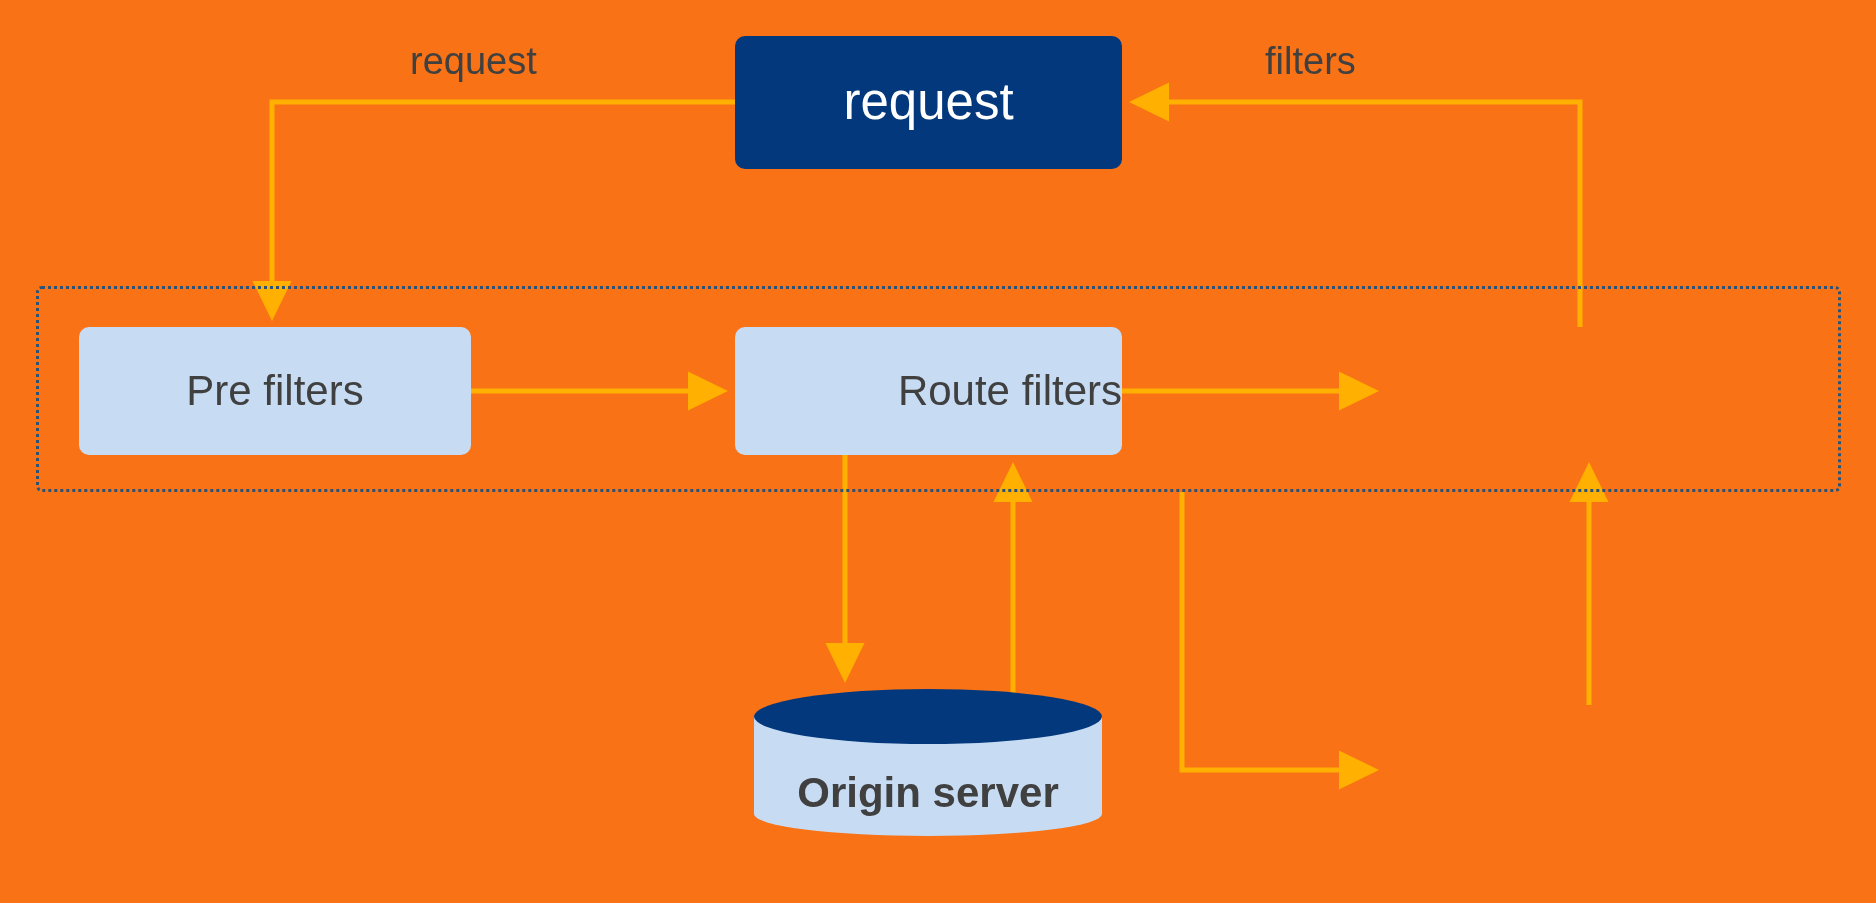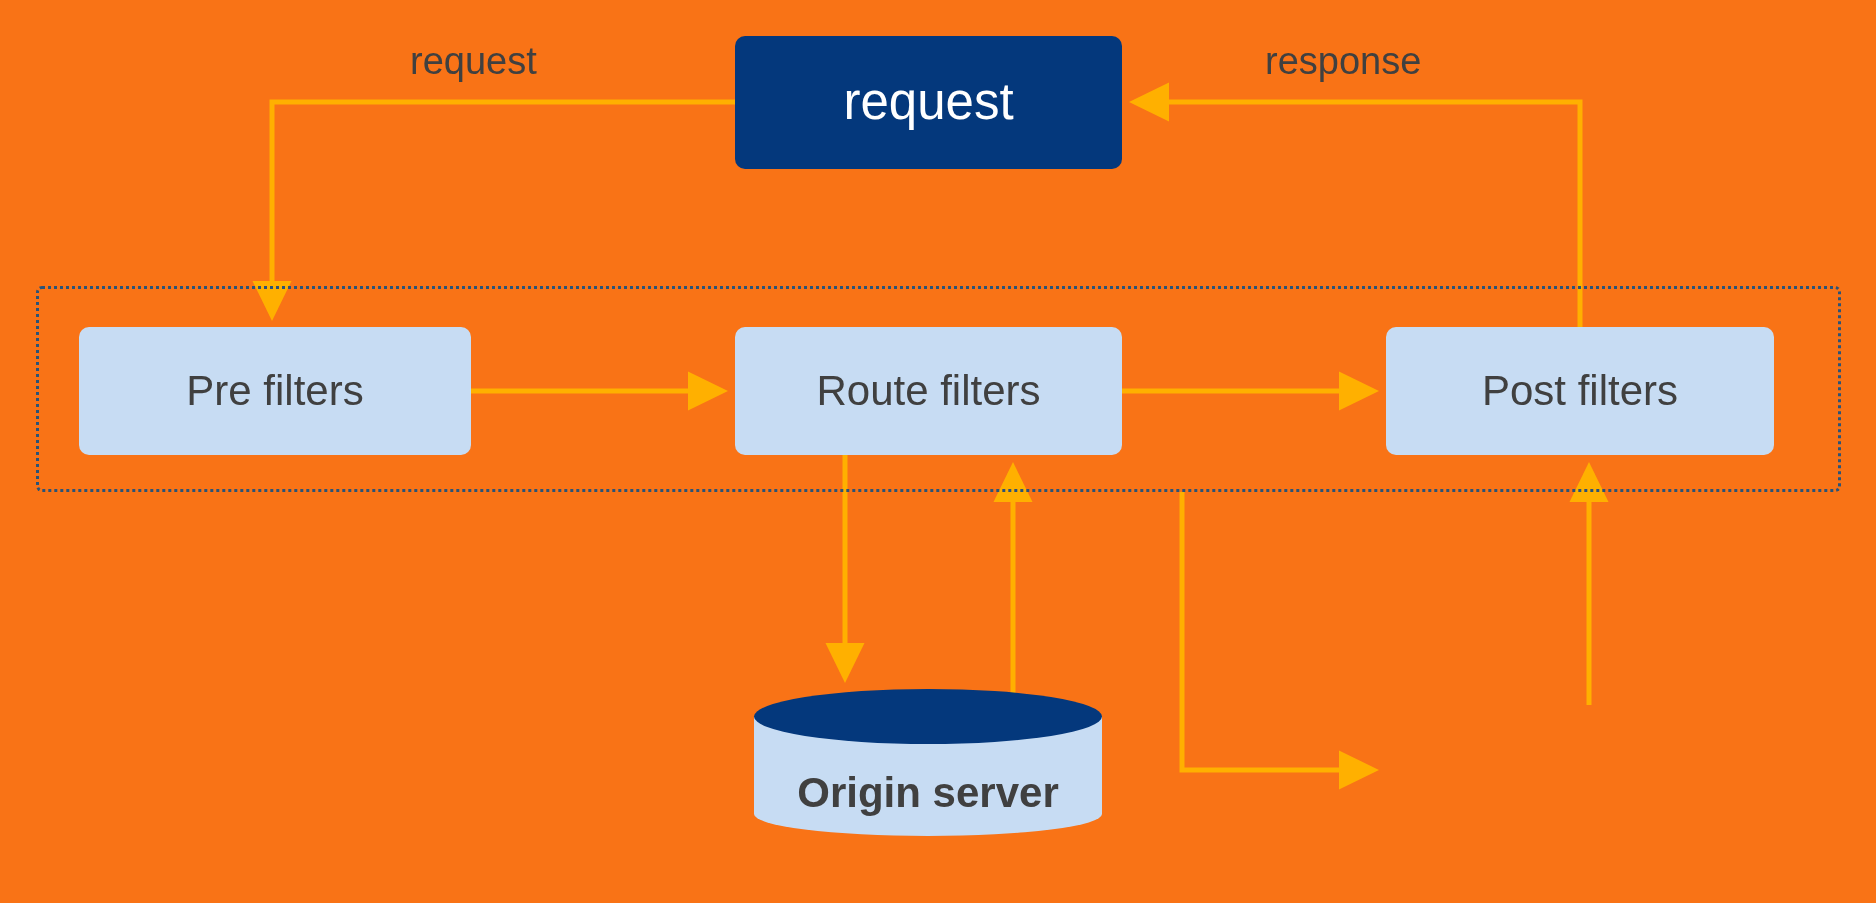--- a/index.html
+++ b/index.html
@@ -82,20 +82,21 @@
     left: 79px;
     top: 327px;
     width: 392px;
     height: 128px;
   }
   #node-route-filters {
     left: 735px;
     top: 327px;
     width: 387px;
     height: 128px;
+    justify-content: flex-end;
   }
   #node-post-filters {
     left: 1386px;
     top: 327px;
     width: 388px;
     height: 128px;
   }
   #node-error-filters {
     left: 1386px;
     top: 705px;
@@ -207,29 +208,26 @@
   </div>
 
   <div class="node filter-box" id="node-pre-filters">
     <span class="node-label">Pre filters</span>
   </div>
 
   <div class="node filter-box" id="node-route-filters">
     <span class="node-label">Route filters</span>
   </div>
 
-  <div class="node filter-box" id="node-post-filters">
-    <span class="node-label">Post filters</span>
-  </div>
 
 
   <div class="node" id="node-origin-server">
     <div class="cylinder">
       <div class="cyl-body"></div>
       <div class="cyl-top"></div>
     </div>
     <span class="node-label">Origin server</span>
   </div>
 
   <span class="edge-label" id="label-request-edge">request</span>
-  <span class="edge-label" id="label-response-edge">response</span>
+  <span class="edge-label" id="label-response-edge">filters</span>
 
 </div>
 
 </body></html>

